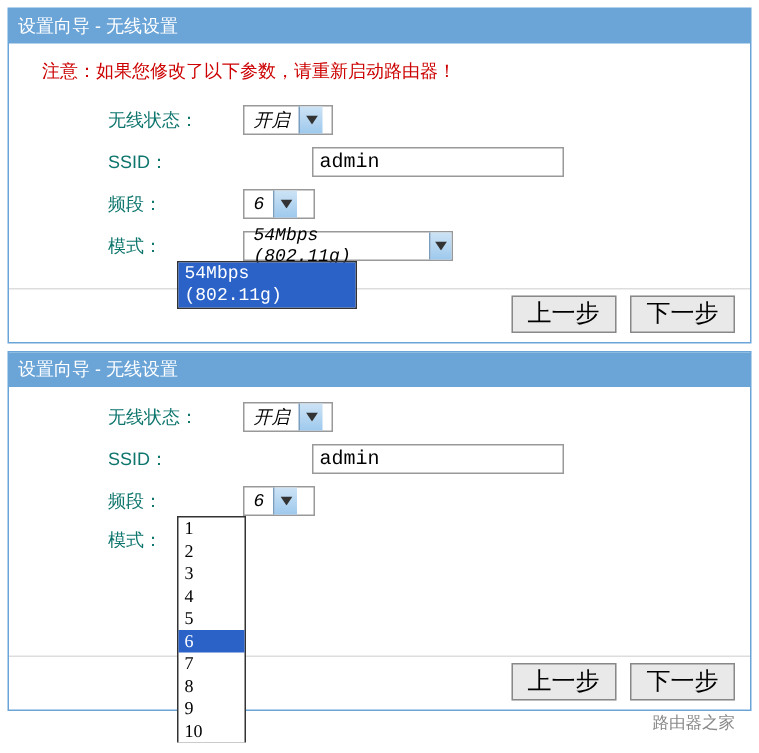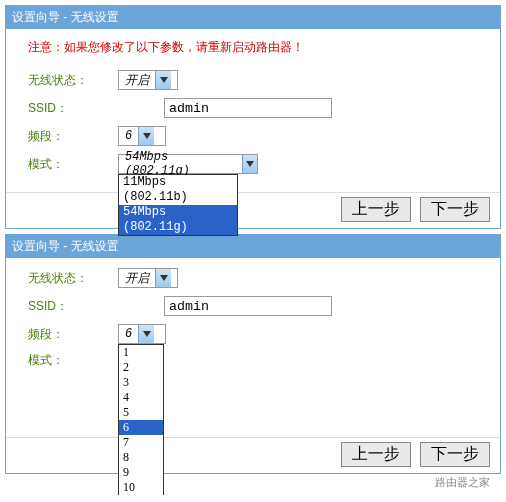--- a/index.html
+++ b/index.html
@@ -3,21 +3,21 @@
 <meta charset="utf-8">
 <style>
 * { box-sizing: border-box; margin: 0; padding: 0; }
 body { font-family: "SimSun", "宋体", sans-serif; font-size: 12px; background: #fff; width: 506px; }
 .panel { border: 1px solid #6ba5d8; margin: 5px 5px 0 5px; background: #fff; }
 .panel-header { background: #6ba5d8; color: #fff; padding: 3px 6px; font-size: 12px; }
 .panel-body { padding: 10px 22px; }
 .desc { color: #333; margin-bottom: 6px; }
 .note { color: #c00; font-weight: normal; margin-bottom: 14px; }
 .row { display: flex; align-items: center; margin-bottom: 8px; position: relative; }
-.label { width: 90px; color: #4d7c0f; }
+.label { width: 90px; color: #0f766e; margin-left: 44px; }
 .select-box { display: inline-flex; align-items: center; border: 1px solid #999; background: #fff; height: 20px; }
 .select-box .val { padding: 0 6px; font-family: "Courier New", monospace; font-style: italic; }
 .select-box .dd-btn { width: 16px; height: 18px; background: linear-gradient(#cde3f5,#9ec9ed); border-left: 1px solid #7a9ec0; display: flex; align-items: center; justify-content: center; cursor: pointer; }
 .select-box .dd-btn svg { width: 8px; height: 6px; }
 .sel-status { width: 60px; }
 .sel-ch { width: 48px; }
 .sel-mode { width: 140px; }
 .input-text { border: 1px solid #999; height: 20px; width: 168px; padding: 0 4px; font-family: "Courier New", monospace; margin-left: 46px; }
 .dd-list { position: absolute; left: 90px; border: 1px solid #333; background: #fff; z-index: 10; font-family: "Courier New", monospace; }
 .dd-list.mode { width: 120px; top: 20px; }
@@ -70,21 +70,20 @@
       <div class="label">模式：</div>
       <div class="select-box sel-mode">
         <span class="val">54Mbps (802.11g)</span>
         <span class="dd-btn">
             <svg viewBox="0 0 8 6">
               <polygon points="0,0 8,0 4,6" fill="#333"></polygon>
             </svg>
           </span>
       </div>
       <div class="dd-list mode">
-        <div class="opt">11Mbps (802.11b)</div>
         <div class="opt sel">54Mbps (802.11g)</div>
       </div>
     </div>
   </div>
   <div class="btn-row">
     <span class="btn">上一步</span>
     <span class="btn">下一步</span>
   </div>
 </div>
 

